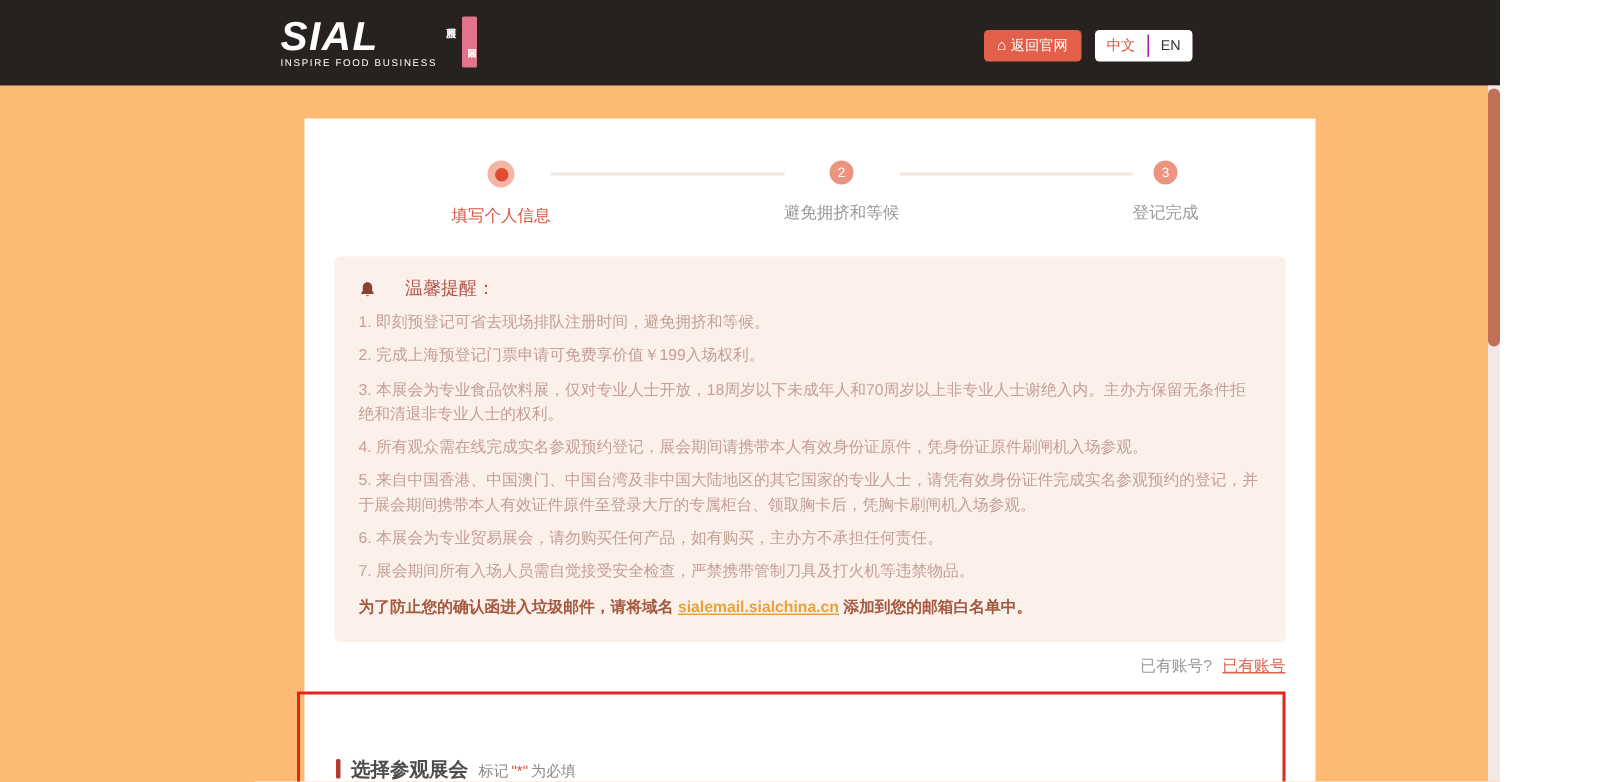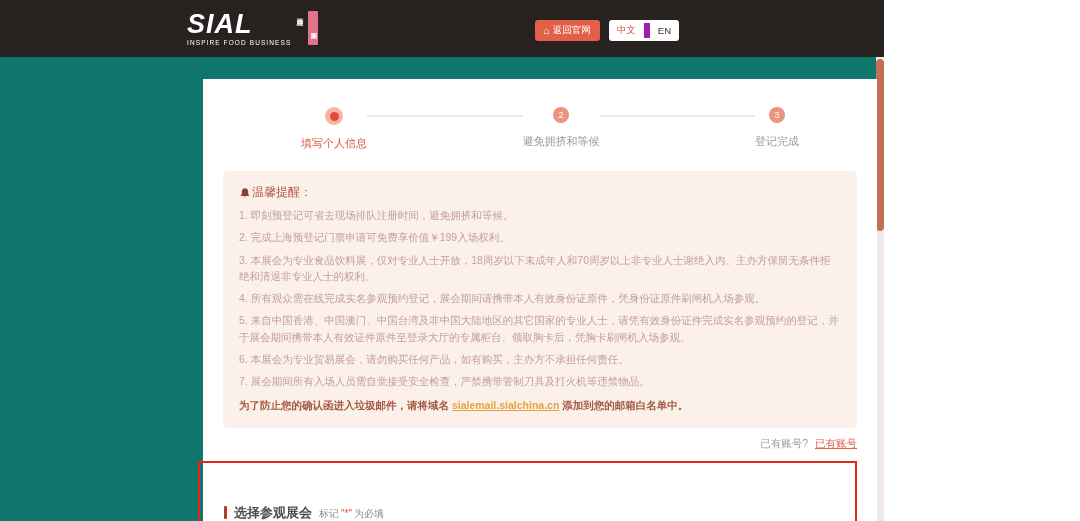--- a/index.html
+++ b/index.html
@@ -1,33 +1,33 @@
 <!DOCTYPE html>
 <html><head>
 <meta charset="utf-8">
 <style>
   * { margin:0; padding:0; box-sizing:border-box; }
   html,body { width:1080px; height:521px; }
   body { font-family:"Liberation Sans","DejaVu Sans",sans-serif; }
-  .viewport { position:relative; width:884px; height:521px; overflow:hidden; background:#0f766e; }
+  .viewport { position:relative; width:1000px; height:521px; overflow:hidden; background:#fdba74; }
 
   
   .topbar { position:relative; height:57px; background:#27221f; display:flex; align-items:center; }
   .logo-wrap { display:flex; align-items:flex-start; margin-left:187px; gap:4px; }
   .logo-main { display:flex; flex-direction:column; }
   .logo-brand { color:#fff; font-weight:bold; font-size:27px; line-height:26px; letter-spacing:1px; font-style:italic; }
   .logo-tagline { color:#fff; font-size:6.5px; letter-spacing:1.1px; margin-top:2px; white-space:nowrap; }
   .logo-cn { writing-mode:vertical-rl; color:#fff; font-size:7px; line-height:9px; margin-top:2px; }
   .logo-seal { width:10px; height:34px; background:#e2738a; border-radius:1px; display:flex; align-items:center; justify-content:center; }
   .logo-seal span { writing-mode:vertical-rl; color:#fff; font-size:6px; }
   .topbar-right { position:absolute; right:205px; top:20px; display:flex; gap:9px; align-items:center; }
   .btn-back { background:#e2604a; color:#fff; border:none; font-size:9.5px; padding:4px 9px; border-radius:3px; display:flex; align-items:center; gap:3px; cursor:pointer; }
   .btn-back .home-glyph { font-size:10px; line-height:9px; }
   .lang-pill { background:#fff; border-radius:3px; display:flex; align-items:center; padding:3px 0; }
-  .lang-zh { color:#d9503c; font-size:9.5px; padding:1px 8px; border-right:6px solid #a21caf; cursor:pointer; }
+  .lang-zh { color:#d9503c; font-size:9.5px; padding:1px 8px; border-right:1px solid #a21caf; cursor:pointer; }
   .lang-en { color:#333; font-size:9.5px; padding:1px 8px; cursor:pointer; }
 
   
   .scrollbar-track { position:absolute; top:57px; right:0; width:8px; bottom:0; background:#f2e8e7; }
   .scrollbar-thumb { position:absolute; top:2px; right:0; width:8px; height:172px; background:#c17056; border-radius:4px; }
 
   
   .card { position:absolute; left:203px; top:79px; width:674px; min-height:442px; background:#fff; padding:22px 20px 30px 20px; }
 
   
@@ -35,21 +35,21 @@
   .step { display:flex; flex-direction:column; align-items:center; }
   .step-circle { width:16px; height:16px; border-radius:50%; background:#ed9480; color:#fff; font-size:9px; display:flex; align-items:center; justify-content:center; }
   .step-halo { width:18px; height:18px; border-radius:50%; background:#f4b5a5; display:flex; align-items:center; justify-content:center; }
   .step-dot { width:9px; height:9px; border-radius:50%; background:#dd4c33; }
   .step-label { margin-top:11px; font-size:11px; color:#999; white-space:nowrap; }
   .step.active .step-label { color:#e0543e; }
   .step-line { flex:1; height:2px; background:#efe6e2; margin-top:8px; }
 
   
   .notice { margin-top:20px; background:#fcf0ea; border-radius:4px; padding:13px 16px 14px 16px; }
-  .notice-title { display:flex; align-items:center; gap:1px; color:#b2544a; font-size:12px; margin-bottom:6px; }
+  .notice-title { display:flex; align-items:center; gap:19px; color:#b2544a; font-size:12px; margin-bottom:6px; }
   .notice-item { font-size:10.5px; color:#c2a096; line-height:1.55; margin-top:6px; }
   .notice-footer { font-size:10.5px; color:#a35a40; font-weight:bold; margin-top:8px; line-height:1.55; }
   .notice-link { color:#e6a33c; text-decoration:underline; cursor:pointer; }
 
   
   .login-row { text-align:right; margin-top:9px; font-size:10.5px; }
   .login-q { color:#999; }
   .login-link { color:#e2604a; text-decoration:underline; margin-left:4px; cursor:pointer; }
 
   

